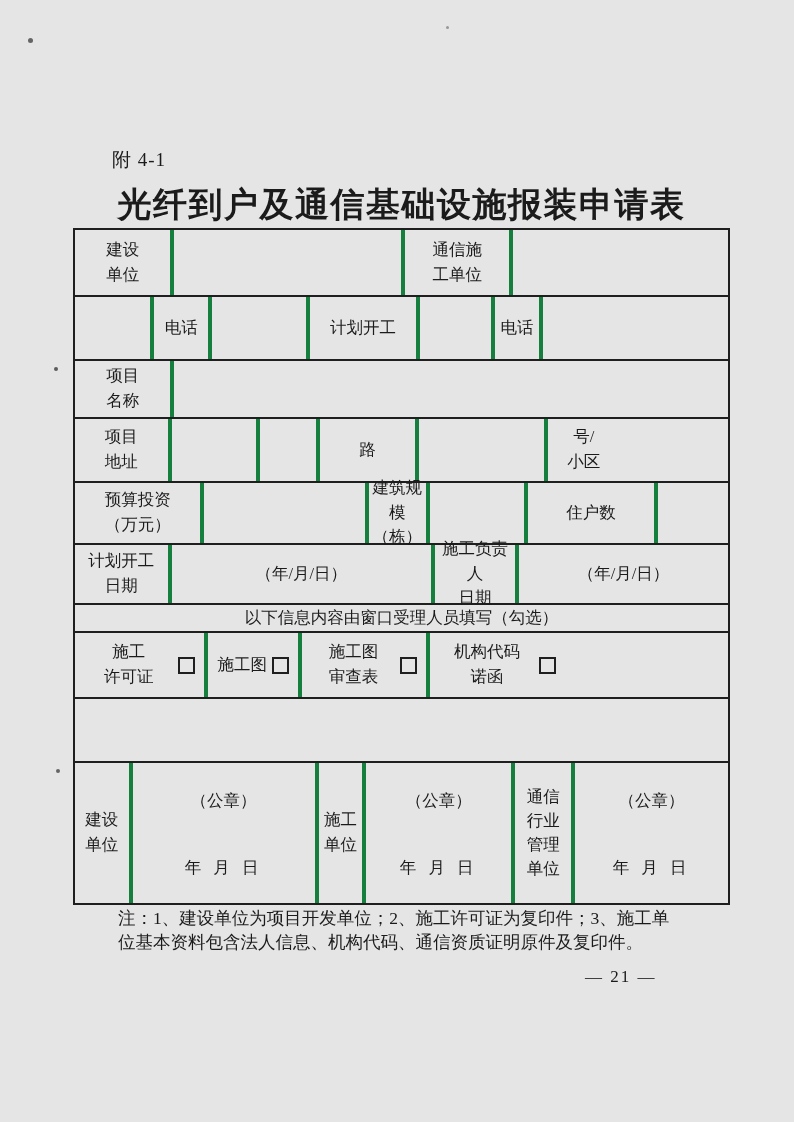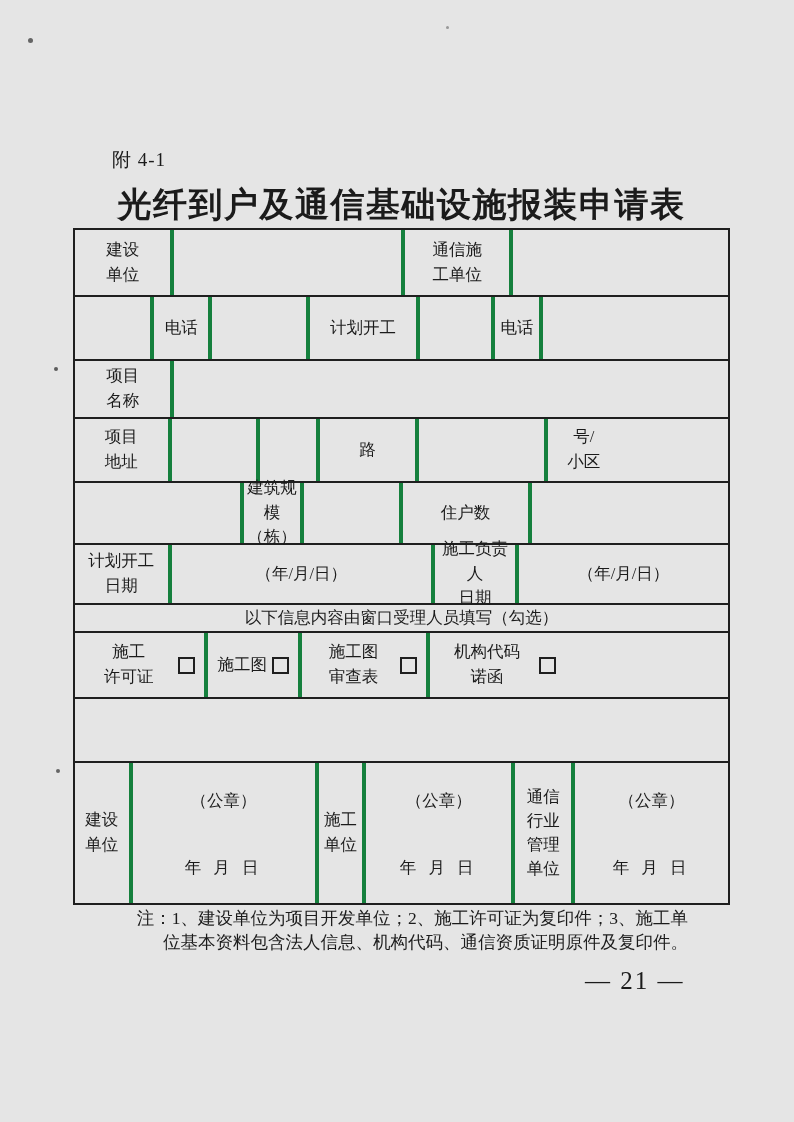--- a/index.html
+++ b/index.html
@@ -47,28 +47,27 @@
     margin-left:4px;
     background:transparent;
   }
   .sig-cell {
     flex-direction:column; justify-content:space-between;
     padding:26px 2px 22px 2px;
   }
   .sig-date { letter-spacing:4px; }
   .admin-label { line-height:1.45; }
   .note {
-    position:absolute; left:96px; top:907px; width:592px;
+    position:absolute; left:118px; top:907px; width:592px;
     font-size:17.5px; line-height:1.36;
     white-space:pre-line;
-    text-align:right;
   }
   .page-number {
     position:absolute; left:585px; top:967px;
-    font-size:25px; letter-spacing:2px;
+    font-size:17px; letter-spacing:2px;
   }
   .speck { position:absolute; background:#3a3a3a; border-radius:50%; }
   .speck.s1 { left:28px;  top:38px;  width:5px; height:5px; opacity:.75; }
   .speck.s2 { left:446px; top:26px;  width:3px; height:3px; opacity:.45; }
   .speck.s3 { left:54px;  top:367px; width:4px; height:4px; opacity:.8; }
   .speck.s4 { left:56px;  top:769px; width:4px; height:4px; opacity:.75; }
 </style>
 </head>
 <body>
 
@@ -109,20 +108,22 @@
 地址</div>
       <div class="cell" style="width:13.5%"></div>
       <div class="cell" style="width:9.2%"></div>
       <div class="cell" style="width:15.2%">路</div>
       <div class="cell" style="width:19.8%"></div>
       <div class="cell" style="width:11.4%">号/
 小区</div>
     </div>
 
     <div class="row" style="height:60px">
+      <div class="cell" style="width:19.2%">预算投资
+（万元）</div>
       <div class="cell" style="width:25.2%"></div>
       <div class="cell" style="width:9.3%">建筑规
 模（栋）</div>
       <div class="cell" style="width:15.1%"></div>
       <div class="cell" style="width:19.8%">住户数</div>
       <div class="cell" style="width:11.4%"></div>
     </div>
 
     <div class="row" style="height:58px">
       <div class="cell" style="width:14.2%">计划开工

